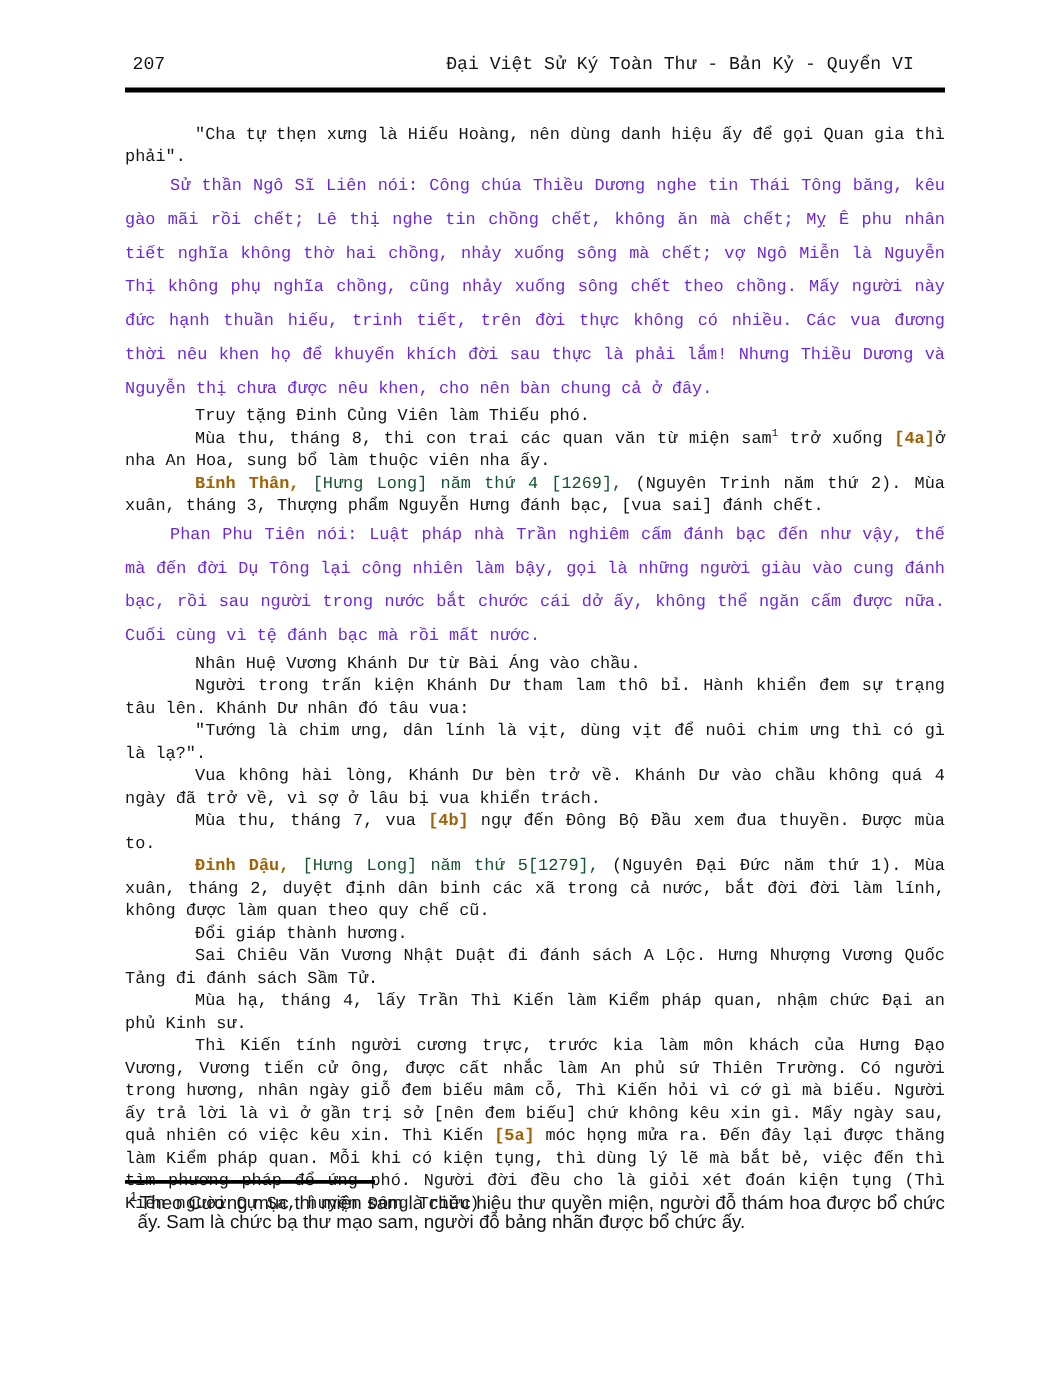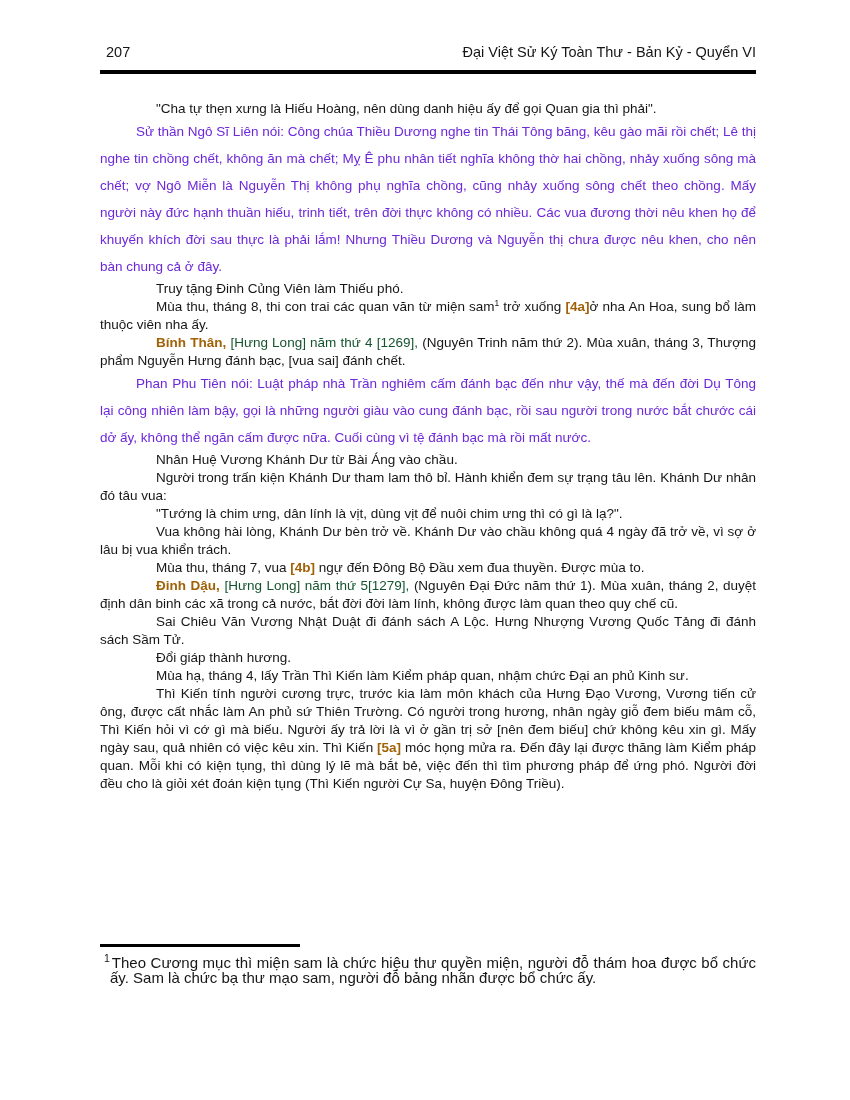--- a/index.html
+++ b/index.html
@@ -10,37 +10,38 @@
     background: #ffffff;
     font-family: "Liberation Sans", "DejaVu Sans", sans-serif;
     color: #161616;
     overflow: hidden;
   }
   .content {
     position: absolute;
     left: 100px;
     top: 44px;
     width: 656px;
+    font-family: Liberation Mono, monospace;
   }
   .header-row {
     position: relative;
     height: 22px;
     font-size: 14.5px;
   }
   .page-number {
     position: absolute;
     left: 6px;
     top: 0;
   }
   .doc-title {
     position: absolute;
     left: 232px;
     top: 0;
     width: 424px;
-    text-align: right;
+    text-align: center;
     white-space: nowrap;
   }
   .header-rule {
     height: 4px;
     background: #000000;
     margin-top: 4px;
   }
   .body-text {
     margin-top: 26px;
     font-size: 13.5px;
@@ -105,22 +106,22 @@
         <p class="para"><span class="seg-normal">Truy tặng Đinh Củng Viên làm Thiếu phó.</span></p>
         <p class="para"><span class="seg-normal">Mùa thu, tháng 8, thi con trai các quan văn từ miện sam</span><span class="seg-sup">1</span><span class="seg-normal"> trở xuống </span><span class="seg-bold">[4a]</span><span class="seg-normal">ở nha An Hoa, sung bổ làm thuộc viên nha ấy.</span></p>
         <p class="para"><span class="seg-bold">Bính Thân, </span><span class="seg-gray">[Hưng Long] năm thứ 4 [1269], </span><span class="seg-normal">(Nguyên Trinh năm thứ 2). Mùa xuân, tháng 3, Thượng phẩm Nguyễn Hưng đánh bạc, [vua sai] đánh chết.</span></p>
         <p class="quote"><span class="seg-normal">Phan Phu Tiên nói: Luật pháp nhà Trần nghiêm cấm đánh bạc đến như vậy, thế mà đến đời Dụ Tông lại công nhiên làm bậy, gọi là những người giàu vào cung đánh bạc, rồi sau người trong nước bắt chước cái dở ấy, không thể ngăn cấm được nữa. Cuối cùng vì tệ đánh bạc mà rồi mất nước.</span></p>
         <p class="para"><span class="seg-normal">Nhân Huệ Vương Khánh Dư từ Bài Áng vào chầu.</span></p>
         <p class="para"><span class="seg-normal">Người trong trấn kiện Khánh Dư tham lam thô bỉ. Hành khiển đem sự trạng tâu lên. Khánh Dư nhân đó tâu vua:</span></p>
         <p class="para"><span class="seg-normal">"Tướng là chim ưng, dân lính là vịt, dùng vịt để nuôi chim ưng thì có gì là lạ?".</span></p>
         <p class="para"><span class="seg-normal">Vua không hài lòng, Khánh Dư bèn trở về. Khánh Dư vào chầu  không quá 4 ngày đã trở về, vì sợ ở lâu bị vua khiển trách.</span></p>
         <p class="para"><span class="seg-normal">Mùa thu, tháng 7, vua </span><span class="seg-bold">[4b]</span><span class="seg-normal"> ngự đến Đông Bộ Đầu xem đua thuyền. Được mùa to.</span></p>
         <p class="para"><span class="seg-bold">Đinh Dậu, </span><span class="seg-gray">[Hưng Long] năm thứ 5[1279], </span><span class="seg-normal">(Nguyên Đại Đức năm thứ 1). Mùa xuân, tháng 2, duyệt định dân binh các xã trong cả nước, bắt đời đời làm lính, không được làm quan theo quy chế cũ.</span></p>
+        <p class="para"><span class="seg-normal">Đổi giáp thành hương.</span></p>
         <p class="para"><span class="seg-normal">Sai Chiêu Văn Vương Nhật Duật đi đánh sách A Lộc. Hưng Nhượng Vương Quốc Tảng đi đánh sách Sầm Tử.</span></p>
-        <p class="para"><span class="seg-normal">Đổi giáp thành hương.</span></p>
         <p class="para"><span class="seg-normal">Mùa hạ, tháng 4, lấy Trần Thì Kiến làm Kiểm pháp quan, nhậm chức Đại an phủ Kinh sư.</span></p>
         <p class="para"><span class="seg-normal">Thì Kiến tính người cương trực, trước kia làm môn khách của Hưng Đạo Vương, Vương tiến cử ông, được cất nhắc làm An phủ sứ Thiên Trường. Có người trong hương, nhân ngày giỗ đem biếu mâm cỗ, Thì Kiến hỏi vì cớ gì mà biếu. Người ấy trả lời là vì ở gần trị sở [nên đem biếu] chứ không kêu xin gì. Mấy ngày sau, quả nhiên có việc kêu xin. Thì Kiến </span><span class="seg-bold">[5a]</span><span class="seg-normal"> móc họng mửa ra. Đến đây lại được thăng làm Kiểm pháp quan. Mỗi khi có kiện tụng, thì dùng lý lẽ mà bắt bẻ, việc đến thì tìm phương pháp để ứng phó. Người đời đều cho là giỏi xét đoán kiện tụng (Thì Kiến người Cự Sa, huyện Đông Triều).</span></p>
       </div>
   </div>
 
   <div class="footnote-area">
     <div class="footnote-rule"></div>
     <div class="footnote">
       <span class="fn-marker">1</span><span>Theo Cương mục thì miện sam là chức hiệu thư quyền miện, người đỗ thám hoa được bổ chức ấy. Sam là chức bạ thư mạo sam, người đỗ bảng nhãn được bổ chức ấy.</span>
     </div>

